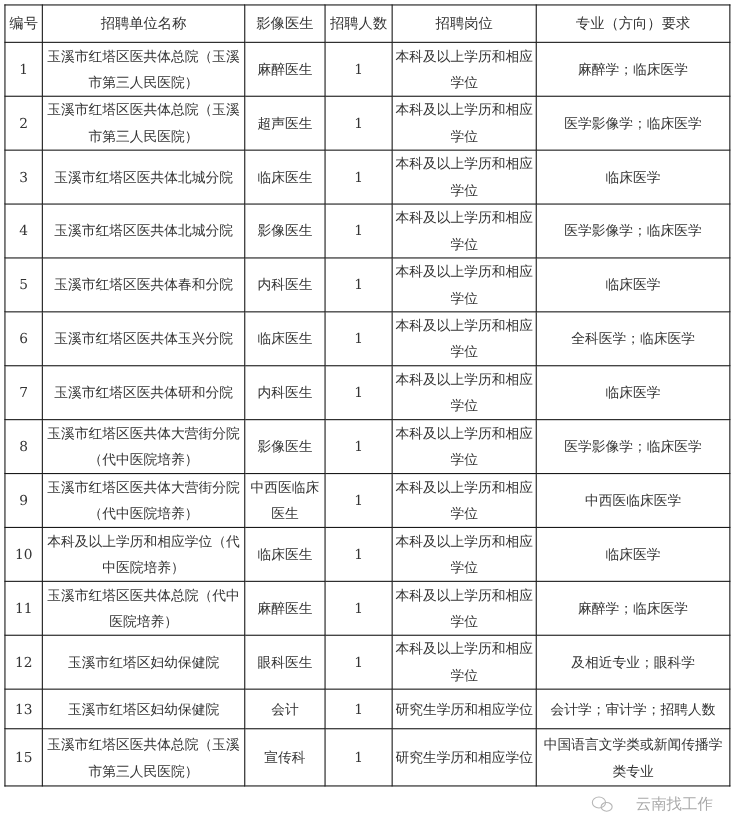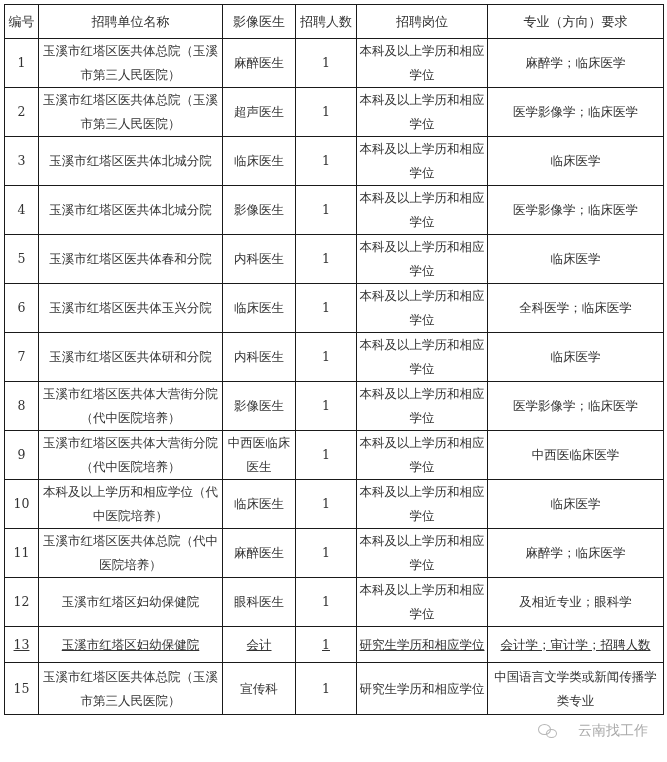--- a/index.html
+++ b/index.html
@@ -6,21 +6,21 @@
   body { width: 667px; height: 762px; position: relative; overflow: hidden;
          font-family: "DejaVu Sans", "Liberation Sans", sans-serif; color: #333333; }
   table.recruit { position: absolute; left: 4px; top: 4px; border-collapse: collapse;
                   table-layout: fixed; width: 659px; }
   table.recruit td, table.recruit th { border: 1px solid #1a1a1a; text-align: center;
                   vertical-align: middle; padding: 0 1px; font-weight: normal;
                   font-size: 12.5px; line-height: 24px; color: #333; word-break: break-all; }
   table.recruit th { height: 33px; font-size: 13px; text-align: center; }
   td.num, td.count { font-family: "DejaVu Serif", "Liberation Serif", serif; font-size: 11.5px; }
   tr.r48 td { height: 47px; }
-  tr.r36 td { height: 35px; text-decoration: underline; }
+  tr.r36 td { height: 35px; }
   tr.r50 td { height: 49px; }
   tr.r52 td { height: 51px; }
   .watermark { position: absolute; left: 538px; top: 722px; color: #9a9a9a;
                font-size: 14px; display: flex; align-items: center; gap: 20px; opacity: 0.85; }
   .wm-icon { width: 20px; height: 14px; position: relative; }
   .wm-icon::before, .wm-icon::after { content: ""; position: absolute; border: 1px solid #aaa; border-radius: 50%; }
   .wm-icon::before { width: 11px; height: 9px; left: 0; top: 0; }
   .wm-icon::after { width: 9px; height: 7px; left: 8px; top: 5px; }
 </style>
 </head>

